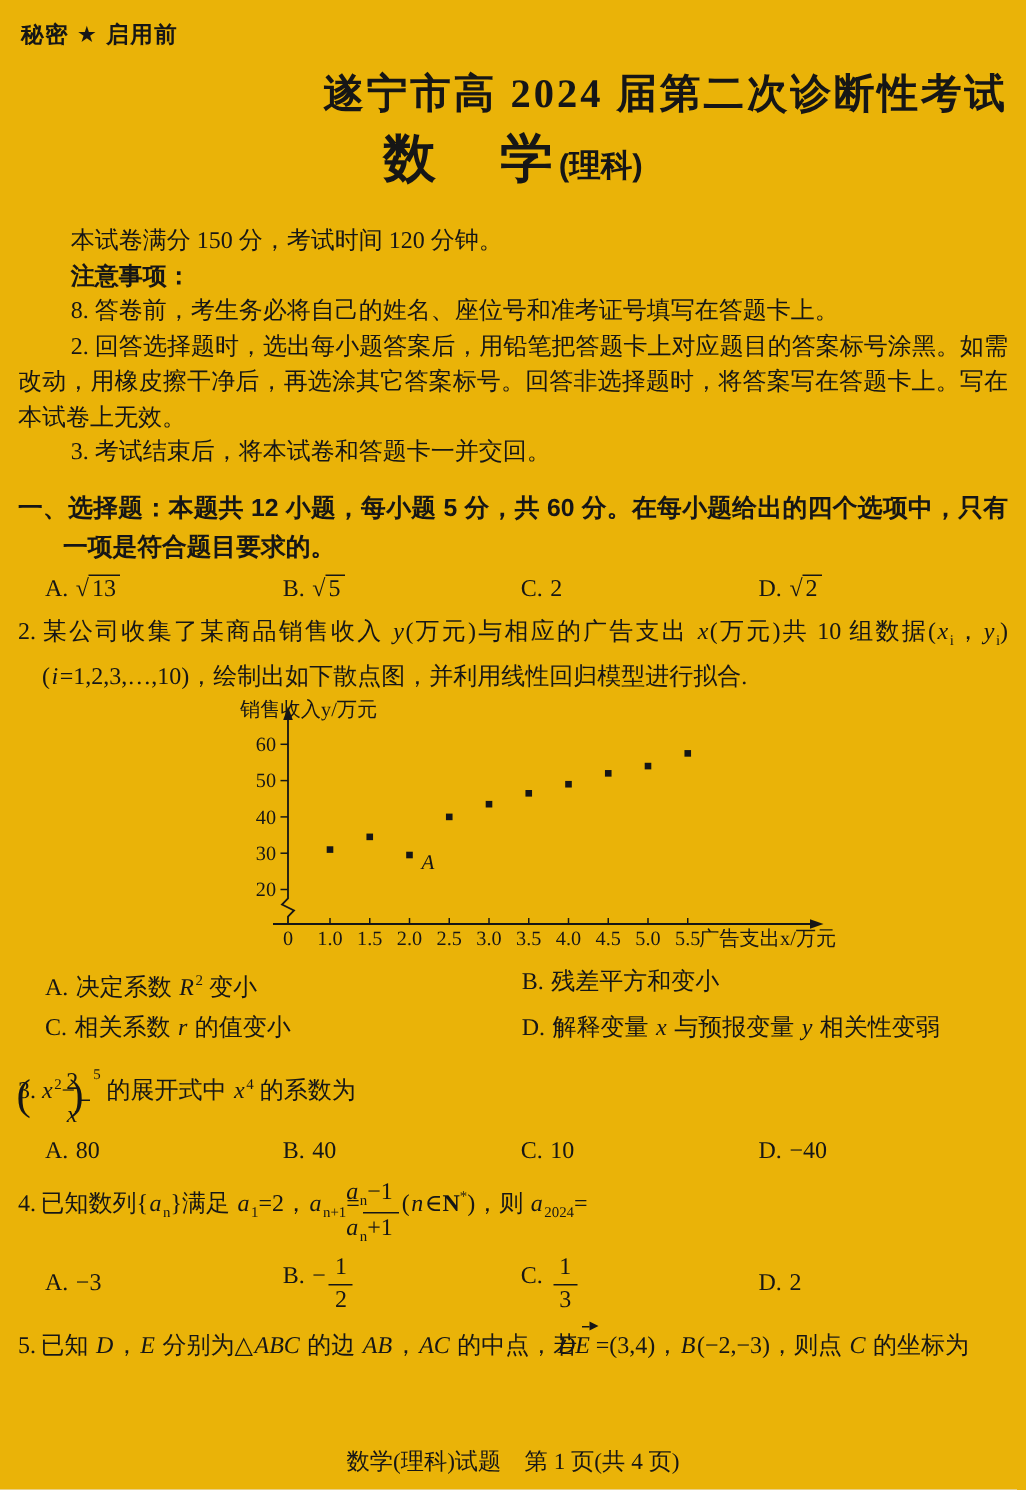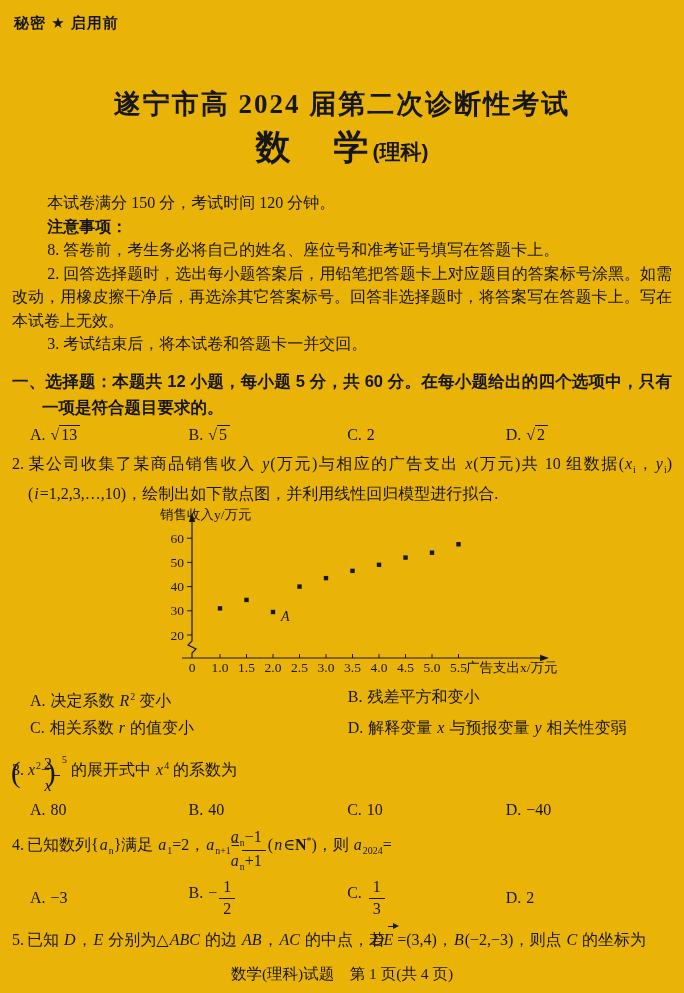--- a/index.html
+++ b/index.html
@@ -9,21 +9,21 @@
     font-family:"Liberation Serif","DejaVu Serif",serif;
     font-size:16px; box-sizing:border-box; padding:0 12px;
   }
 
   .classified {
     position:absolute; top:14px; left:14px;
     font-family:"Liberation Sans","DejaVu Sans",sans-serif;
     font-weight:bold; font-size:15px; letter-spacing:1px;
   }
   .title {
-    margin:86px 0 0; text-align:center; font-weight:bold;
+    margin:44px 0 0; text-align:right; font-weight:bold;
     font-size:27px; letter-spacing:2px;
   }
   .subject { margin-top:2px; text-align:center; font-weight:bold;
     font-family:"Liberation Sans","DejaVu Sans",sans-serif; }
   .subject .big { font-size:35px; letter-spacing:4px; }
   .subject .track { font-size:21px; }
 
   p.par { margin:0; line-height:23.5px; text-align:justify; text-indent:2.2em; }
   .intro-block { margin-top:20px; }
   .notice-title { font-weight:bold; font-family:"Liberation Sans","DejaVu Sans",sans-serif; }

